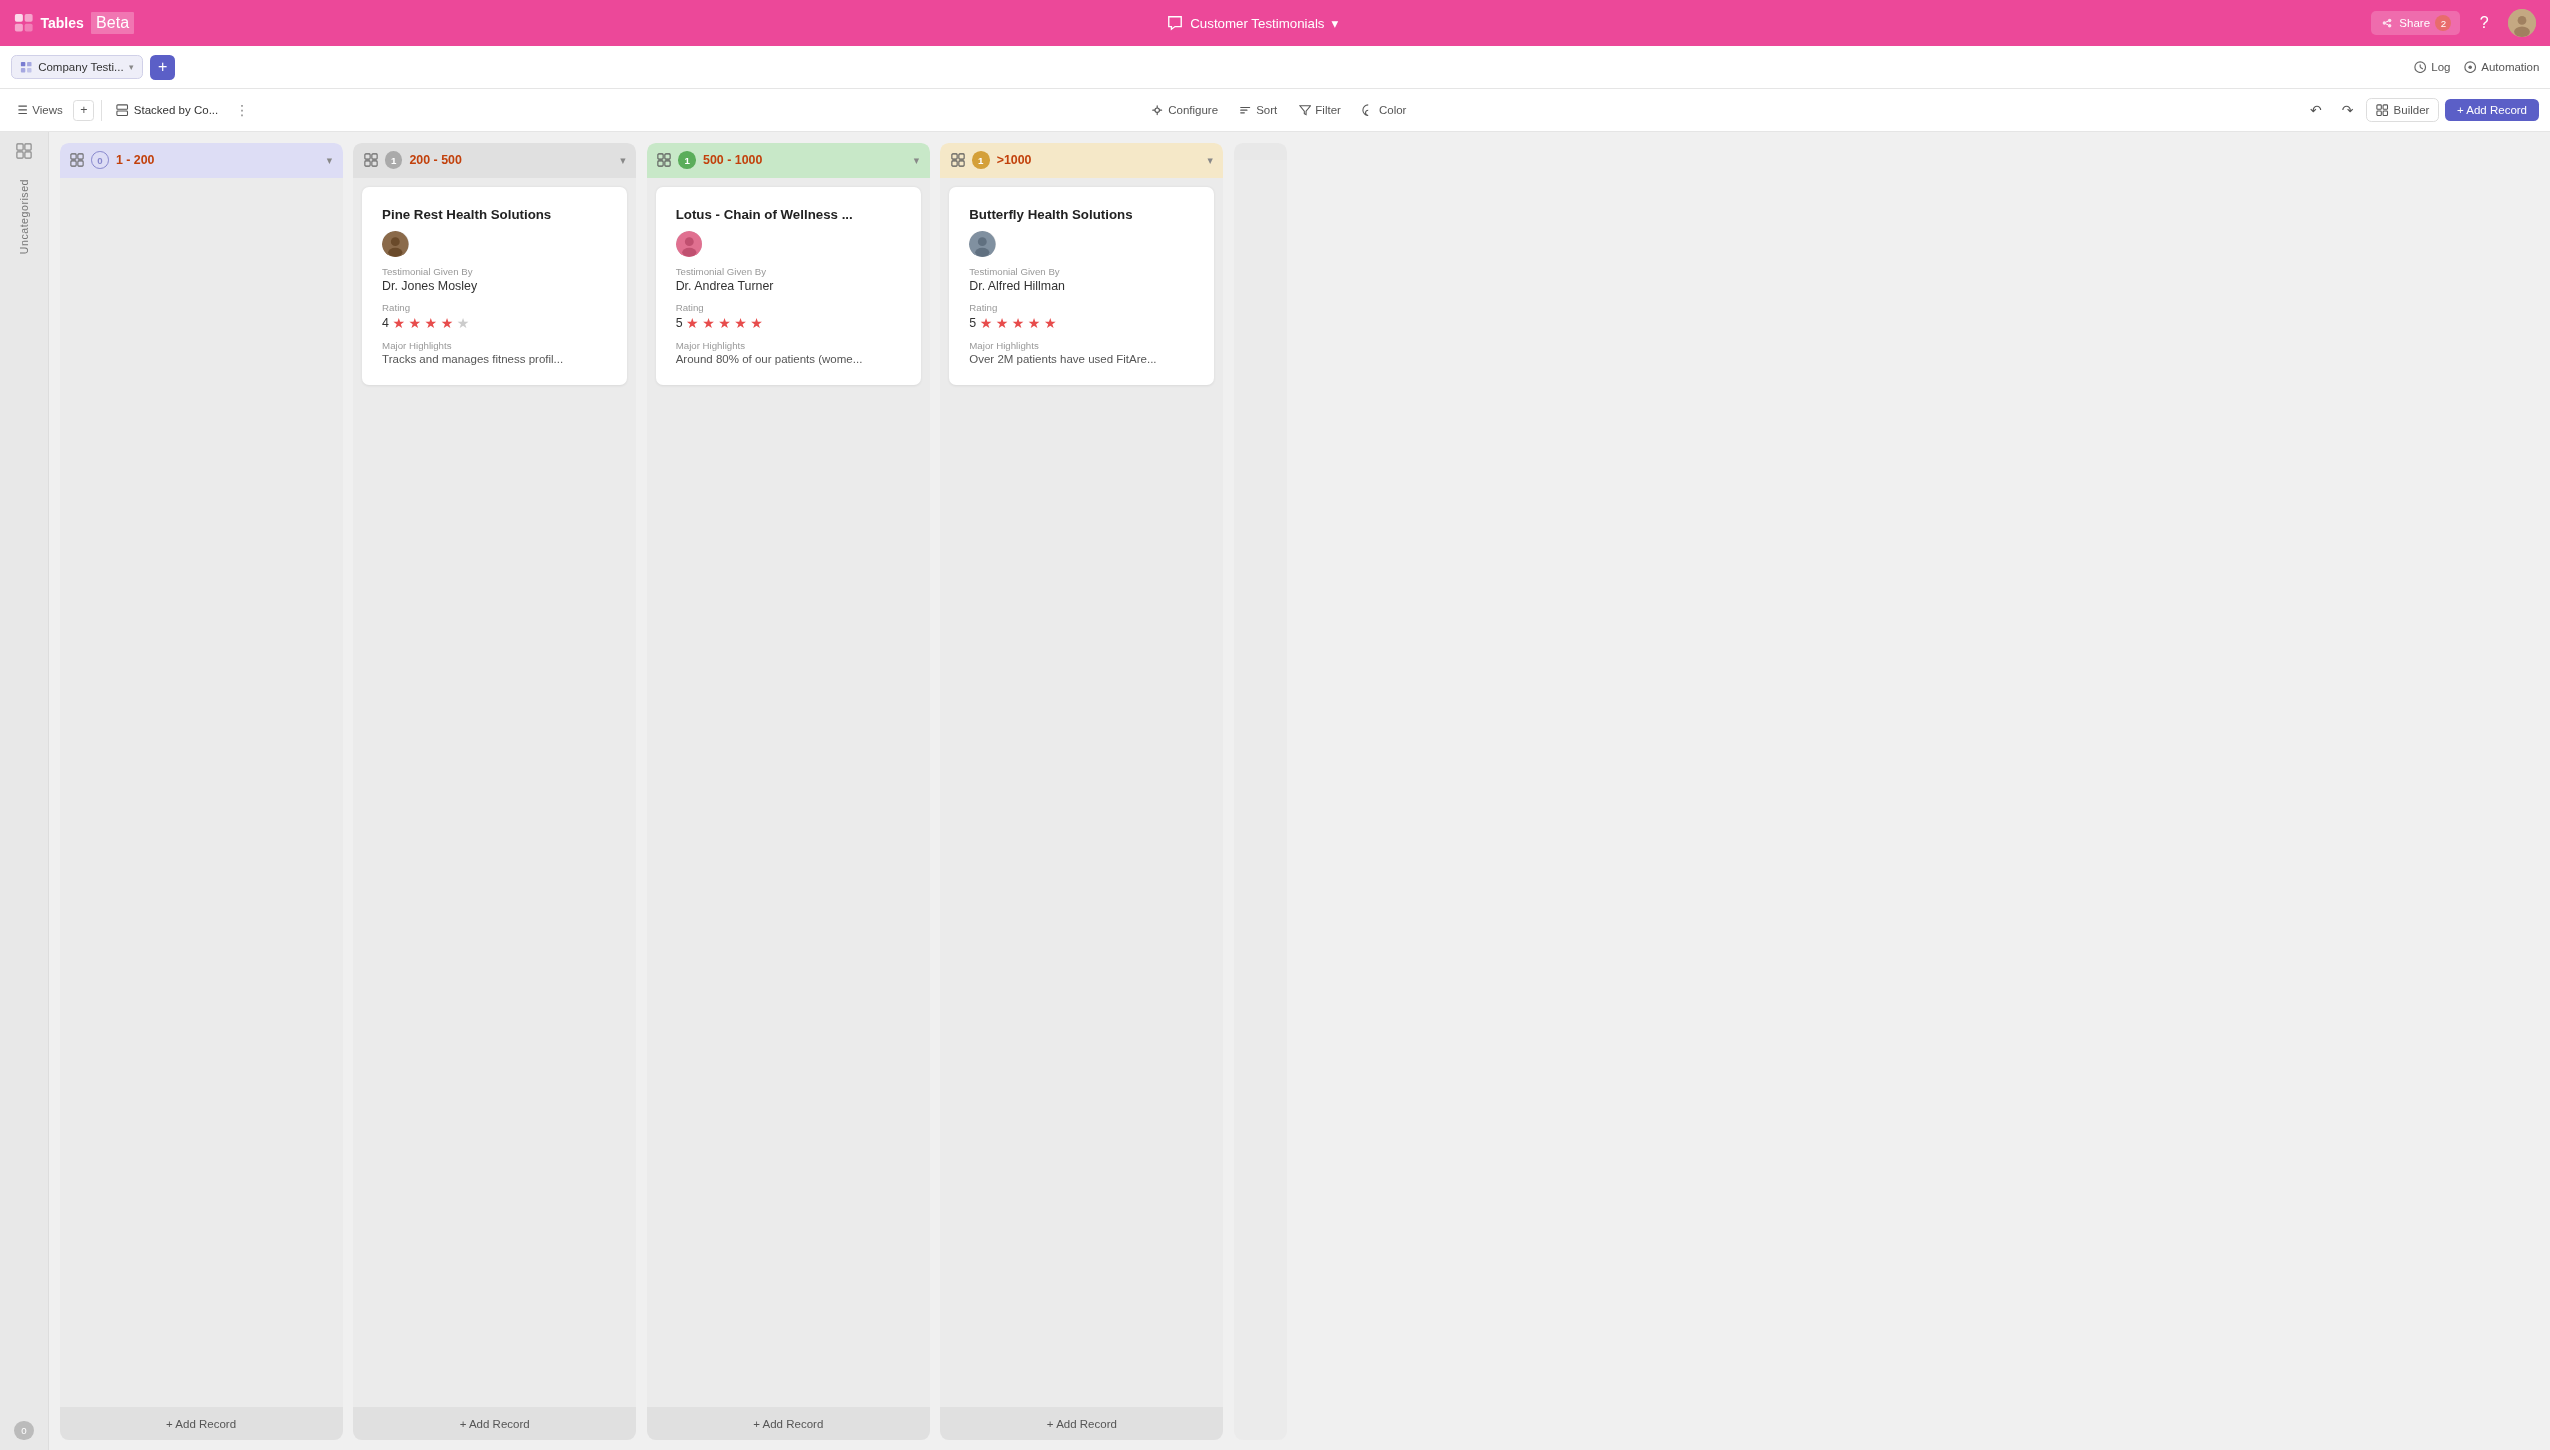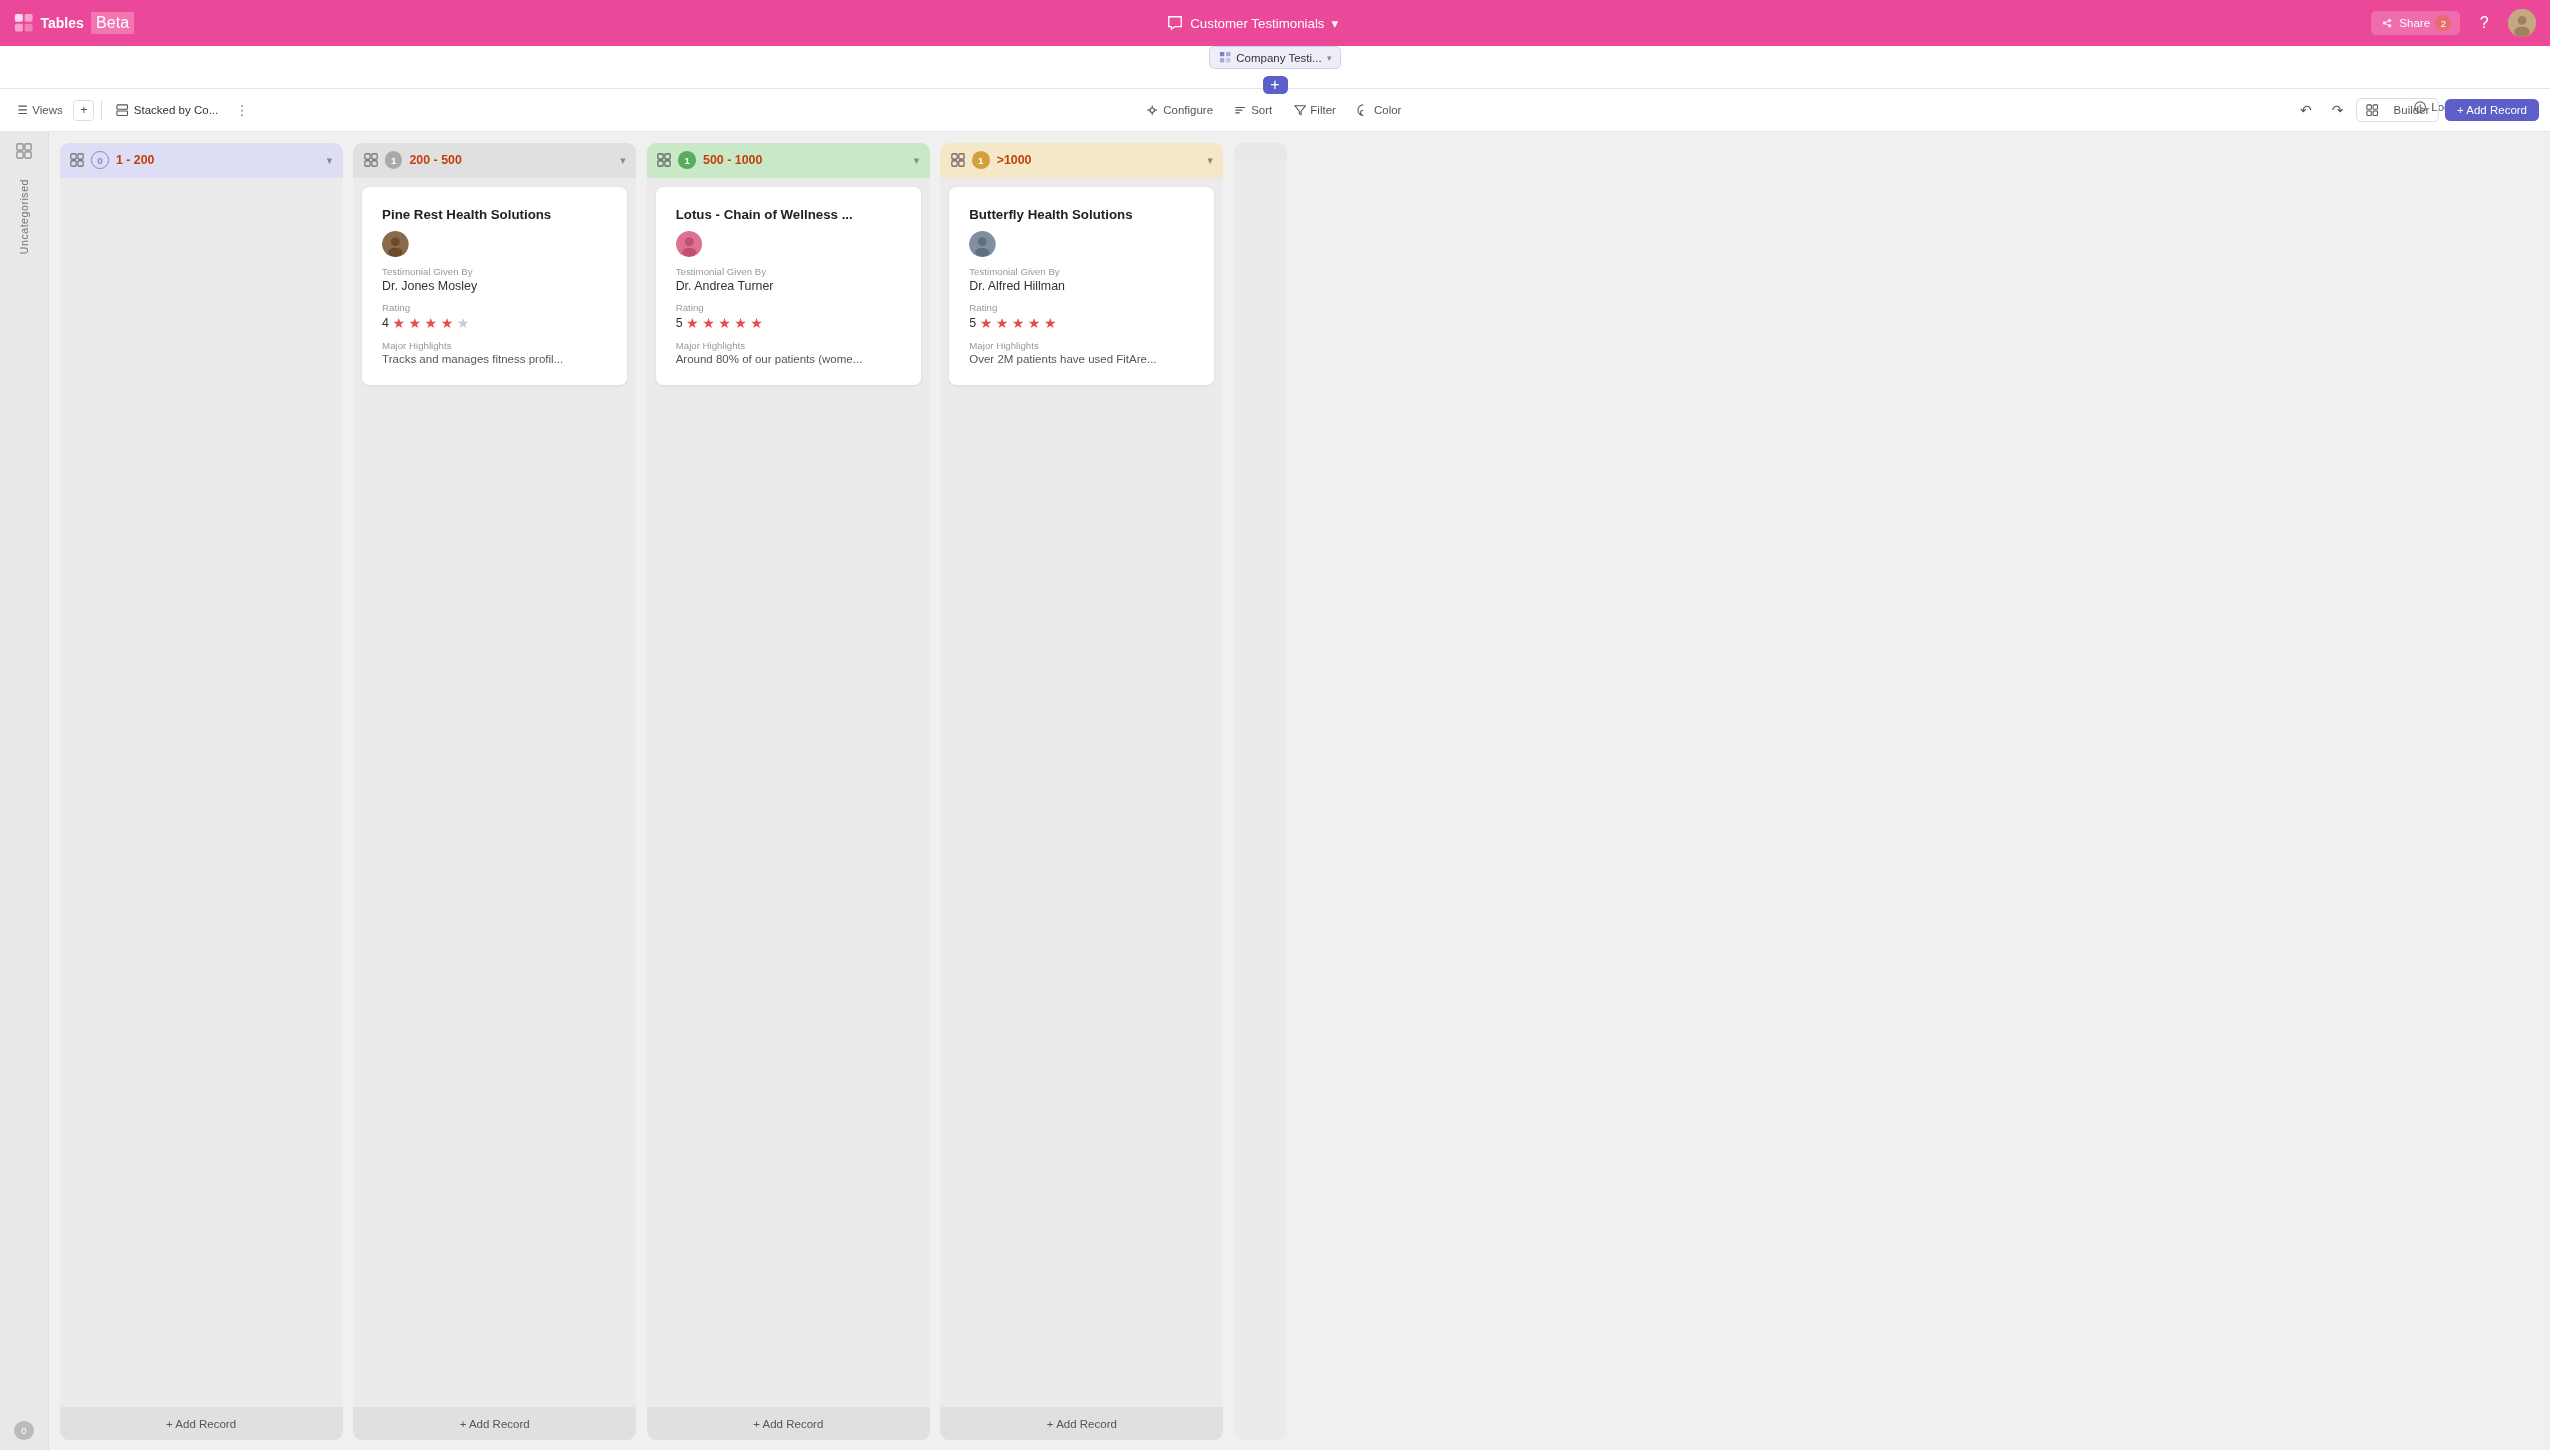--- a/index.html
+++ b/index.html
@@ -95,21 +95,20 @@
 
     
     .tab-bar {
       background: white;
       border-bottom: 0.9px solid #e5e5e5;
       height: 43px;
       display: flex;
       align-items: center;
       padding: 0 10.6px;
       gap: 7px;
-      flex-direction: column;
     }
     .tab-item {
       display: flex;
       align-items: center;
       gap: 5.3px;
       background: #eeeef8;
       border: 0.9px solid #d0d0e8;
       border-radius: 5.3px;
       padding: 4.4px 8.9px;
       font-size: 11.5px;
@@ -231,21 +230,21 @@
       justify-content: center;
       border: none;
       background: none;
       cursor: pointer;
       font-size: 14px;
       color: #555;
     }
     .builder-btn {
       display: flex;
       align-items: center;
-      gap: 15px;
+      gap: 5px;
       background: none;
       border: 0.9px solid #ddd;
       border-radius: 5.3px;
       padding: 4.4px 8.9px;
       font-size: 11.5px;
       color: #555;
       cursor: pointer;
     }
     .add-record-btn-main {
       display: flex;

